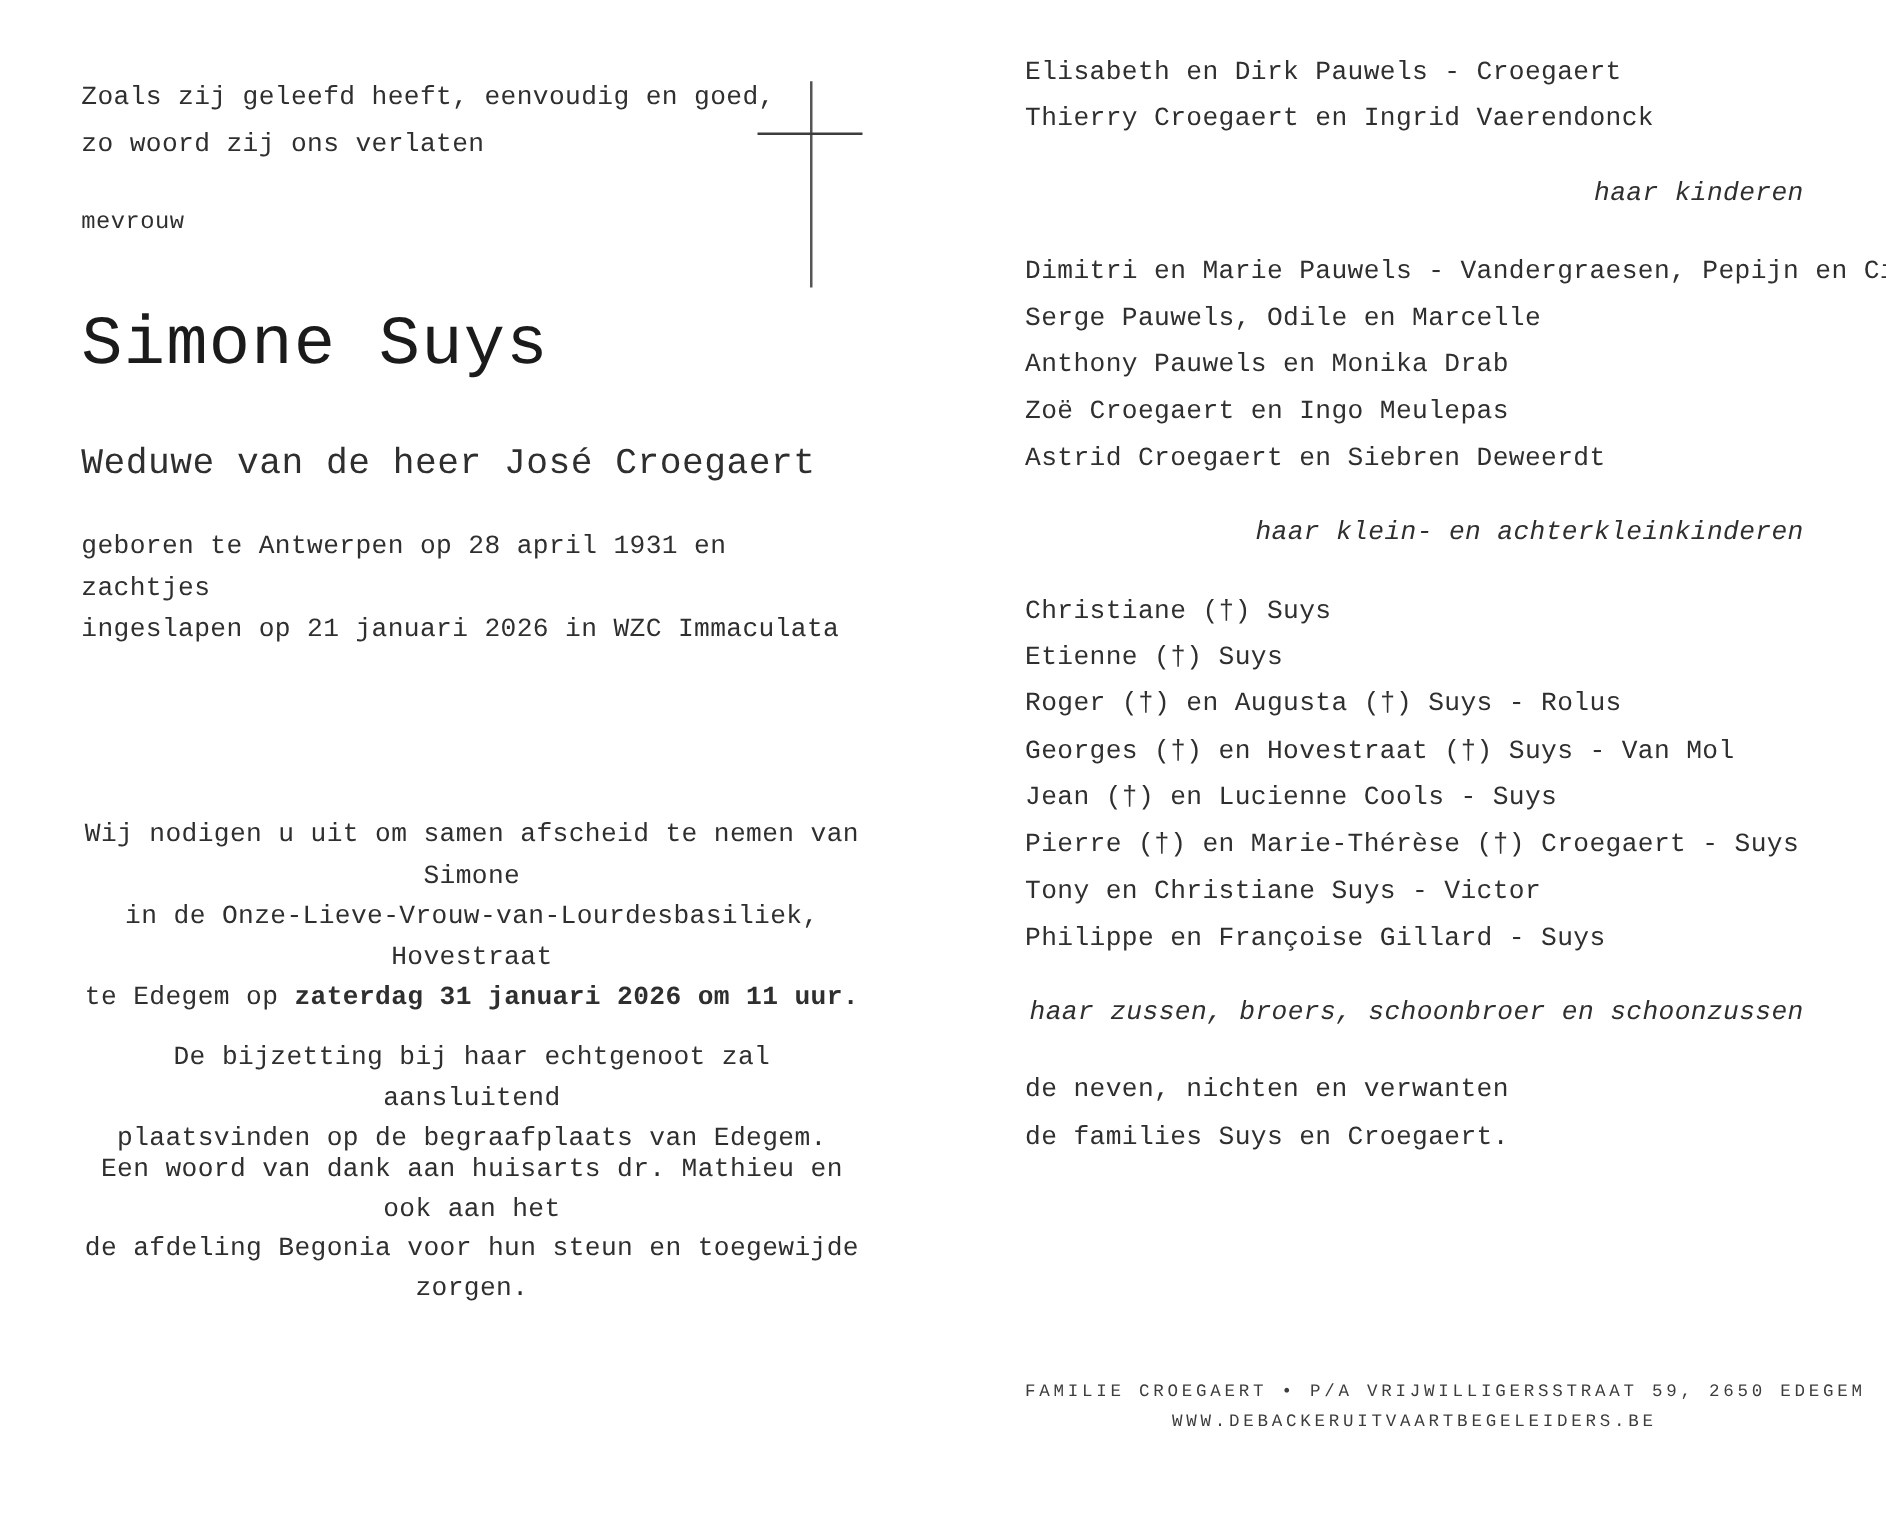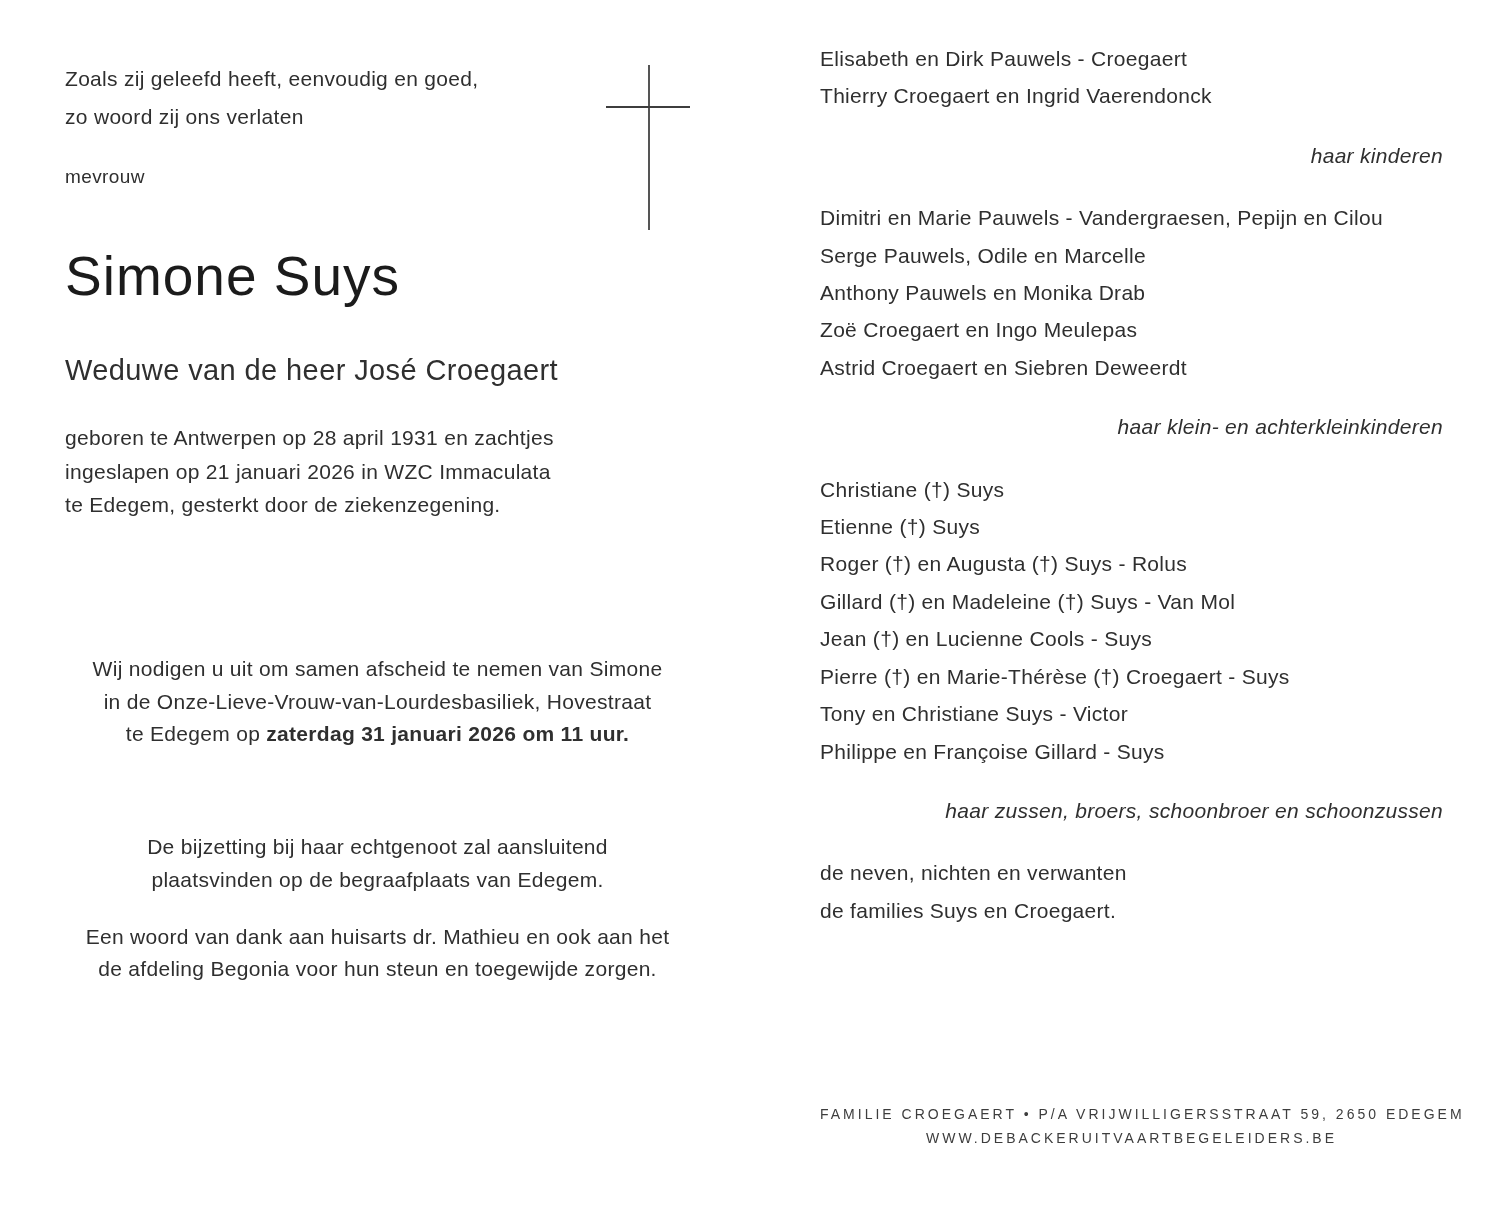--- a/index.html
+++ b/index.html
@@ -5,21 +5,21 @@
   html, body {
     margin: 0;
     padding: 0;
     background: #ffffff;
   }
   .page {
     position: relative;
     width: 1509px;
     height: 1214px;
     background: #ffffff;
-    font-family: Liberation Sans, sans-serif;
+    font-family: Liberation Mono, monospace;
     color: #2f2f2f;
     overflow: hidden;
   }
   
   .cross { position: absolute; left: 0; top: 0; }
   .cross-v {
     position: absolute;
     left: 648px; top: 65px;
     width: 2px; height: 165px;
     background: #555555;
@@ -105,21 +105,20 @@
 
     <div class="block salutation">mevrouw</div>
 
     <h1 class="block deceased-name">Simone Suys</h1>
 
     <div class="block subtitle">Weduwe van de heer José Croegaert</div>
 
     <div class="block life">
       <div>geboren te Antwerpen op 28 april 1931 en zachtjes</div>
       <div>ingeslapen op 21 januari 2026 in WZC Immaculata</div>
-      <div>te Edegem, gesterkt door de ziekenzegening.</div>
     </div>
 
     <div class="block invitation">
       <div>Wij nodigen u uit om samen afscheid te nemen van Simone</div>
       <div>in de Onze-Lieve-Vrouw-van-Lourdesbasiliek, Hovestraat</div>
       <div><span>te Edegem op </span><span class="bold">zaterdag 31 januari 2026 om 11 uur.</span></div>
     </div>
 
 
     <div class="block interment">
@@ -145,21 +144,21 @@
     <div class="name-line">Serge Pauwels, Odile en Marcelle</div>
     <div class="name-line">Anthony Pauwels en Monika Drab</div>
     <div class="name-line">Zoë Croegaert en Ingo Meulepas</div>
     <div class="name-line">Astrid Croegaert en Siebren Deweerdt</div>
 
     <div class="section-label">haar klein- en achterkleinkinderen</div>
 
     <div class="name-line">Christiane (†) Suys</div>
     <div class="name-line">Etienne (†) Suys</div>
     <div class="name-line">Roger (†) en Augusta (†) Suys - Rolus</div>
-    <div class="name-line">Gillard (†) en Madeleine (†) Suys - Van Mol</div>
+    <div class="name-line">Georges (†) en Hovestraat (†) Suys - Van Mol</div>
     <div class="name-line">Jean (†) en Lucienne Cools - Suys</div>
     <div class="name-line">Pierre (†) en Marie-Thérèse (†) Croegaert - Suys</div>
     <div class="name-line">Tony en Christiane Suys - Victor</div>
     <div class="name-line">Philippe en Françoise Gillard - Suys</div>
 
     <div class="section-label">haar zussen, broers, schoonbroer en schoonzussen</div>
 
     <div class="name-line closing">de neven, nichten en verwanten</div>
     <div class="name-line">de families Suys en Croegaert.</div>
 

